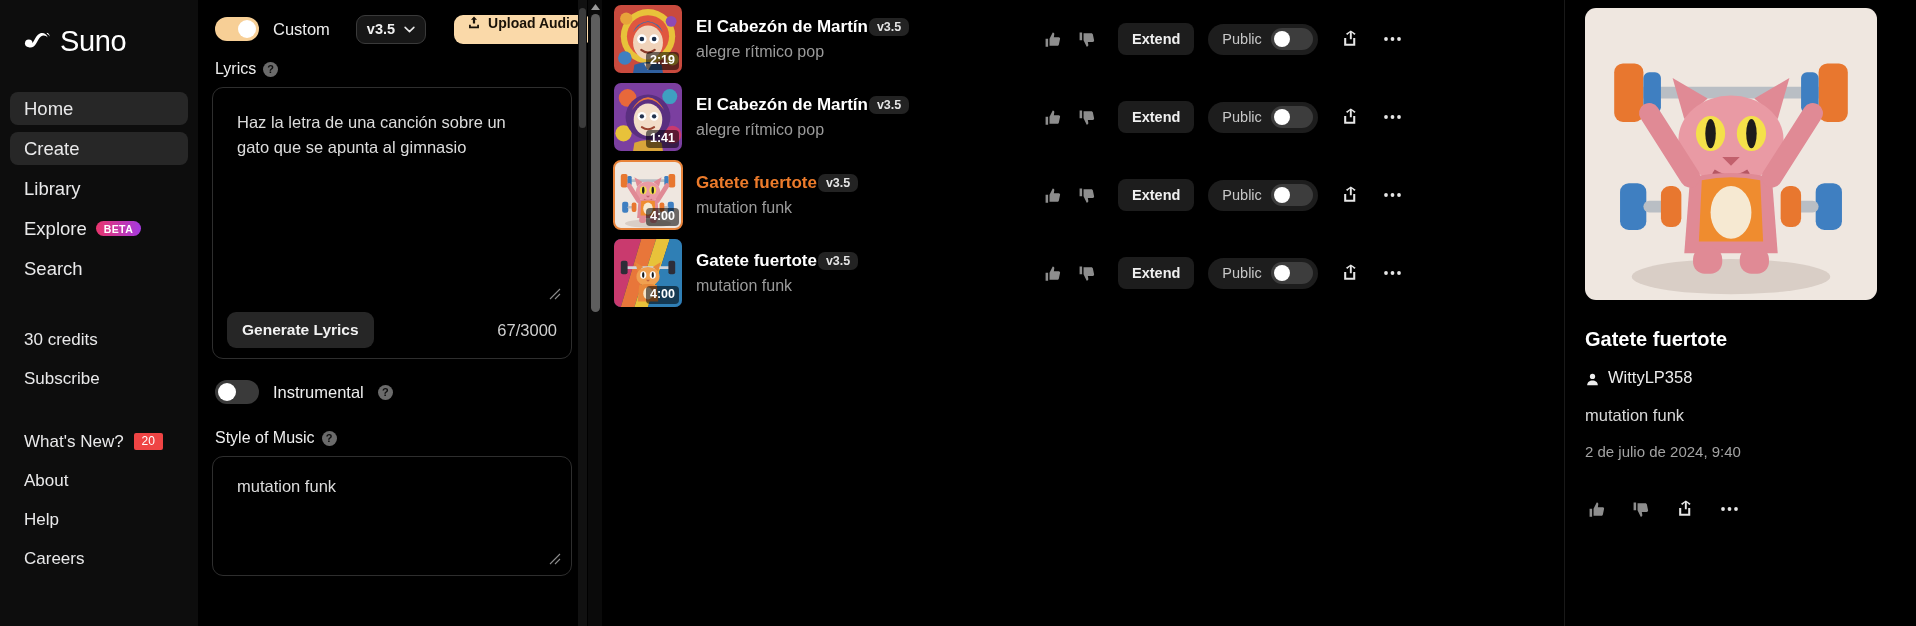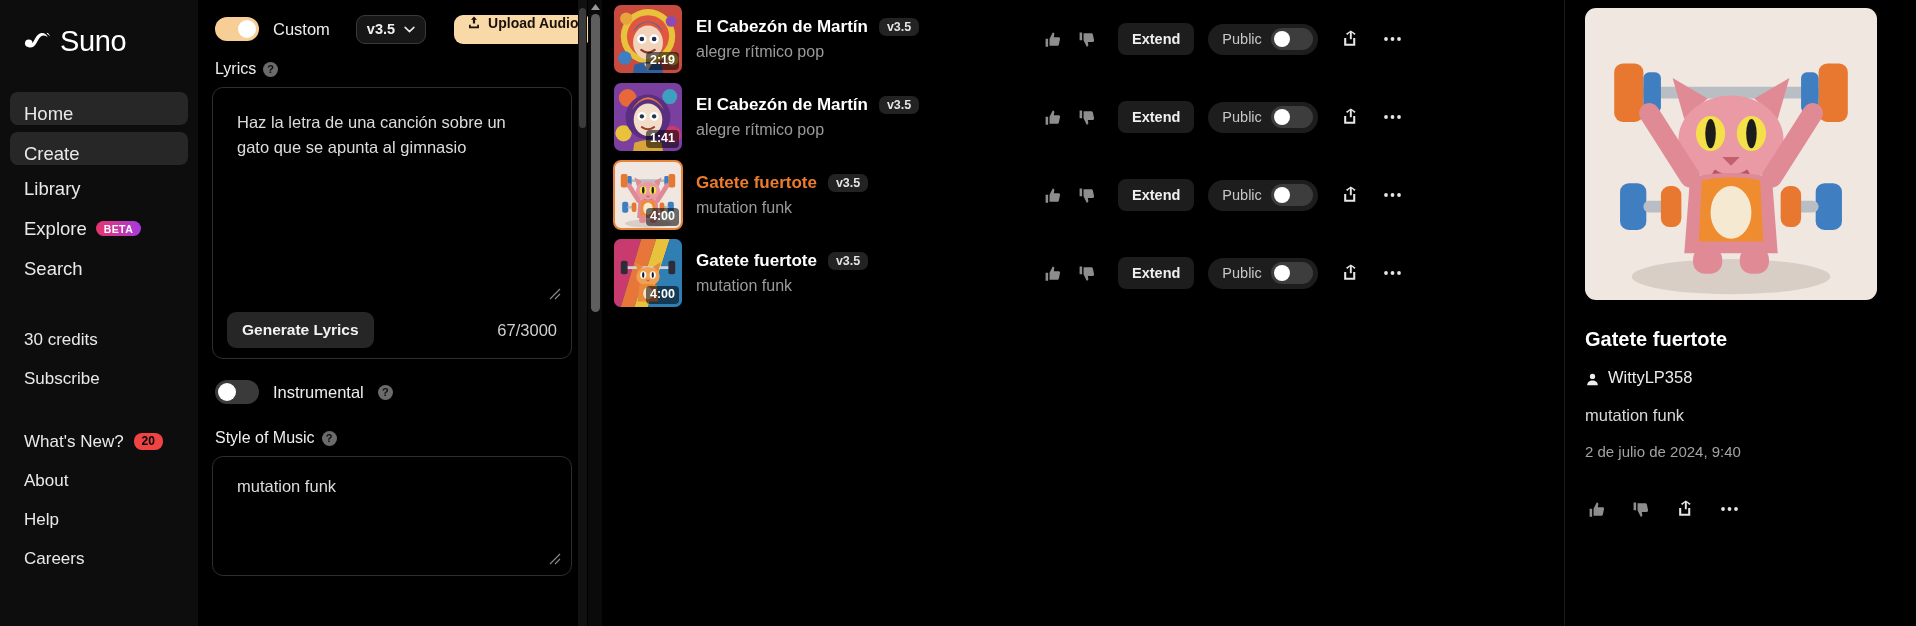--- a/index.html
+++ b/index.html
@@ -53,46 +53,46 @@
     align-items: center;
     height: 33px;
     padding-left: 14px;
     border-radius: 8px;
     color: #e9e9ea;
     font-size: 18.5px;
     cursor: pointer;
     margin-bottom: 7px;
     white-space: nowrap;
   }
-  .nav-item.active { background: #272727; align-items: flex-end; }
+  .nav-item.active { background: #272727; }
   .beta-badge {
     margin-left: 9px;
     background: linear-gradient(90deg, #e8356d 0%, #a63ae0 100%);
     color: #fff;
     font-size: 10.5px;
     font-weight: bold;
     letter-spacing: 0.4px;
     padding: 2.5px 8px 2px;
     border-radius: 10px;
     line-height: 1;
   }
 
   .nav-credits { margin-top: 38px; padding: 0 10px; text-align: right; }
   .nav-credits .nav-item { font-size: 17px; margin-bottom: 6px; }
 
   .nav-bottom { margin-top: 30px; padding: 0 10px; }
   .nav-bottom .nav-item { font-size: 17px; margin-bottom: 6px; }
   .count-badge {
     margin-left: 10px;
     background: #ef4444;
-    color: #000000;
+    color: #ffffff;
     font-size: 12px;
-    font-weight: bold;
+    font-weight: normal;
     padding: 2.5px 8px 2px;
-    border-radius: 8px;
+    border-radius: 2px;
     line-height: 1.05;
   }
 
   
   .create-panel {
     width: 390px;
     flex: 0 0 390px;
     height: 626px;
     background: #000;
     position: relative;
@@ -307,21 +307,21 @@
     right: 3px; bottom: 3px;
     background: rgba(0,0,0,0.55);
     color: #fff;
     font-size: 12.5px;
     font-weight: bold;
     padding: 1px 4px;
     border-radius: 4px;
     line-height: 1.25;
   }
   .song-meta { margin-left: 14px; width: 290px; }
-  .song-title-line { display: flex; align-items: center; gap: 11px; }
+  .song-title-line { display: flex; align-items: center; gap: 1px; }
   .song-title {
     color: #fff;
     font-size: 17px;
     font-weight: bold;
     white-space: nowrap;
   }
   .song-title.selected { color: #ec7b2b; }
   .ver-badge {
     background: #232323;
     color: #e4e4e4;

